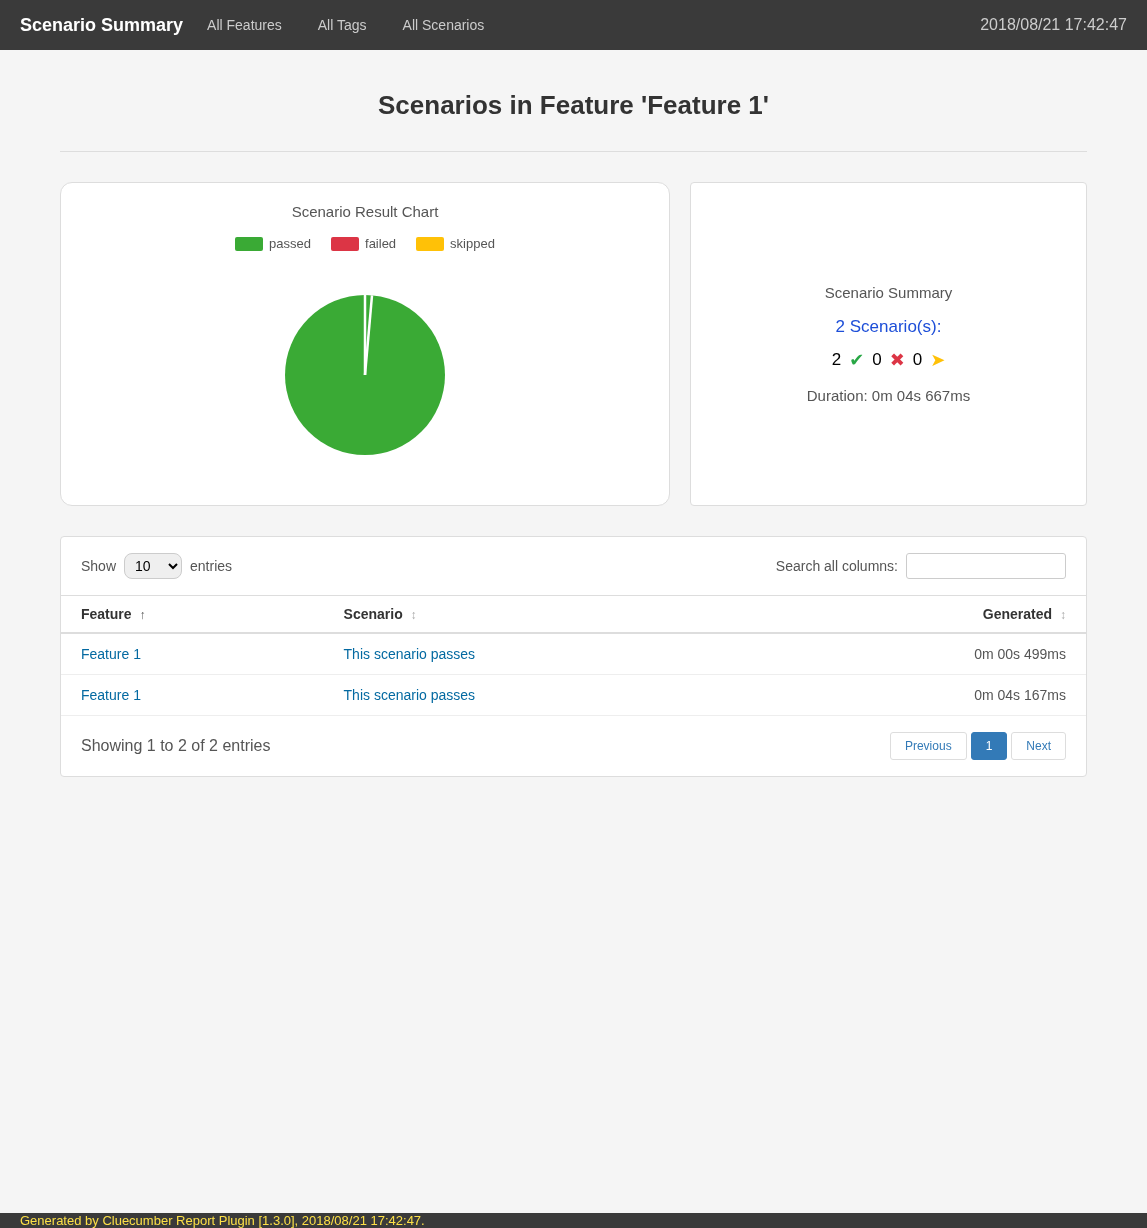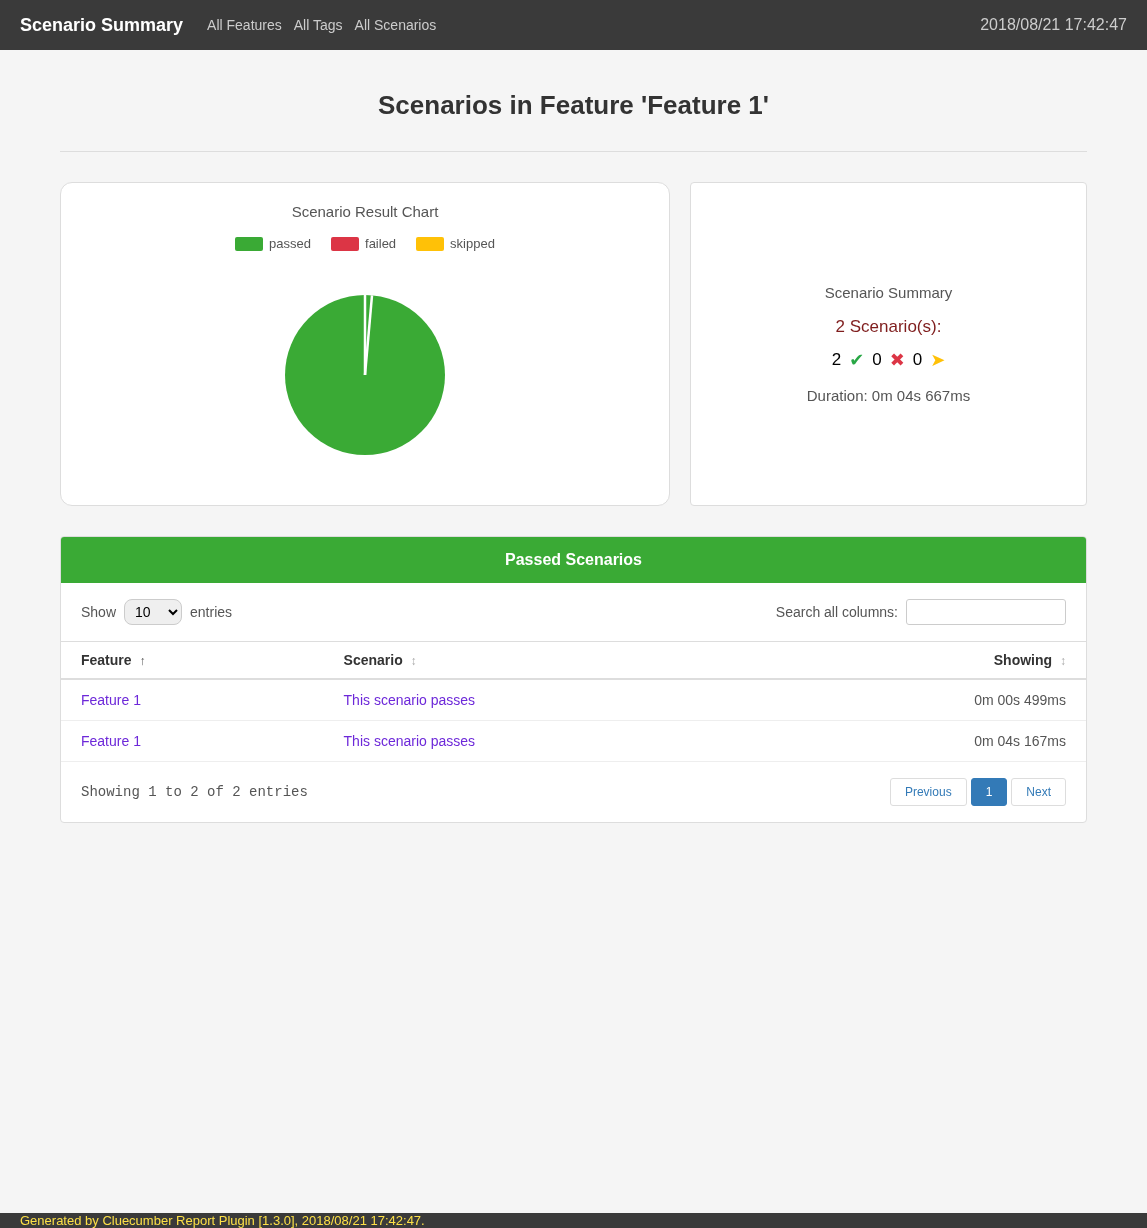--- a/index.html
+++ b/index.html
@@ -9,21 +9,21 @@
     .navbar {
       background: #3a3a3a;
       color: #fff;
       display: flex;
       align-items: center;
       padding: 0 20px;
       height: 50px;
       flex-shrink: 0;
     }
     .navbar-brand { font-size: 18px; font-weight: 600; color: #fff; margin-right: 24px; }
-    .navbar-links { display: flex; gap: 12px; flex: 1; }
+    .navbar-links { display: flex; gap: 36px; flex: 1; }
     .navbar-links a { color: #ccc; text-decoration: none; font-size: 14px; }
     .navbar-time { font-size: 16px; color: #ccc; }
 
     
     .main { flex: 1; padding: 40px 60px 60px; }
 
     .page-title {
       text-align: center;
       font-size: 26px;
       font-weight: 700;
@@ -82,21 +82,21 @@
     .pie-container {
       display: flex;
       justify-content: center;
       align-items: center;
       padding: 10px 0;
     }
 
     
     .summary-scenarios {
       font-size: 17px;
-      color: #7f1d1d;
+      color: #1d4ed8;
       margin-bottom: 12px;
       text-align: center;
     }
     .summary-counts {
       display: flex;
       align-items: center;
       gap: 8px;
       font-size: 17px;
       margin-bottom: 16px;
       justify-content: center;
@@ -161,29 +161,29 @@
       border-top: 1px solid #ddd;
       white-space: nowrap;
     }
     thead th.right { text-align: right; }
     .sort-icon { color: #aaa; margin-left: 4px; font-size: 12px; }
     .sort-icon-asc { color: #555; }
 
     tbody tr { border-bottom: 1px solid #eee; }
     tbody td { padding: 12px 20px; vertical-align: middle; }
     tbody td.right { text-align: right; color: #555; }
-    .link { color: #6d28d9; text-decoration: none; cursor: pointer; }
+    .link { color: #0369a1; text-decoration: none; cursor: pointer; }
 
     .table-footer {
       display: flex;
       align-items: center;
       justify-content: space-between;
       padding: 16px 20px;
     }
-    .showing-text { font-size: 14px; color: #555; font-family: Liberation Mono, monospace; }
+    .showing-text { font-size: 16px; color: #555; }
 
     .pagination { display: flex; gap: 4px; }
     .page-btn {
       border: 1px solid #ddd;
       background: #fff;
       color: #337ab7;
       padding: 6px 14px;
       border-radius: 3px;
       cursor: pointer;
       font-size: 12px;
@@ -257,21 +257,20 @@
         <span class="cross-icon">✖</span>
         <span>0</span>
         <span class="arrow-icon">➤</span>
       </div>
       <div class="summary-duration">Duration: 0m 04s 667ms</div>
     </div>
 
   </div>
 
   <div class="table-section">
-    <div class="table-header-bar">Passed Scenarios</div>
 
     <div class="table-controls">
       <div class="show-entries">
         <span>Show</span>
         <select>
           <option>10</option>
           <option>25</option>
           <option>50</option>
           <option>100</option>
         </select>
@@ -288,21 +287,21 @@
         <tr>
           <th>
             <span>Feature</span>
             <span class="sort-icon sort-icon-asc">↑</span>
           </th>
           <th>
             <span>Scenario</span>
             <span class="sort-icon">↕</span>
           </th>
           <th class="right">
-            <span>Showing</span>
+            <span>Generated</span>
             <span class="sort-icon">↕</span>
           </th>
         </tr>
       </thead>
       <tbody>
         <tr>
           <td>
             <a class="link">Feature 1</a>
           </td>
           <td>

